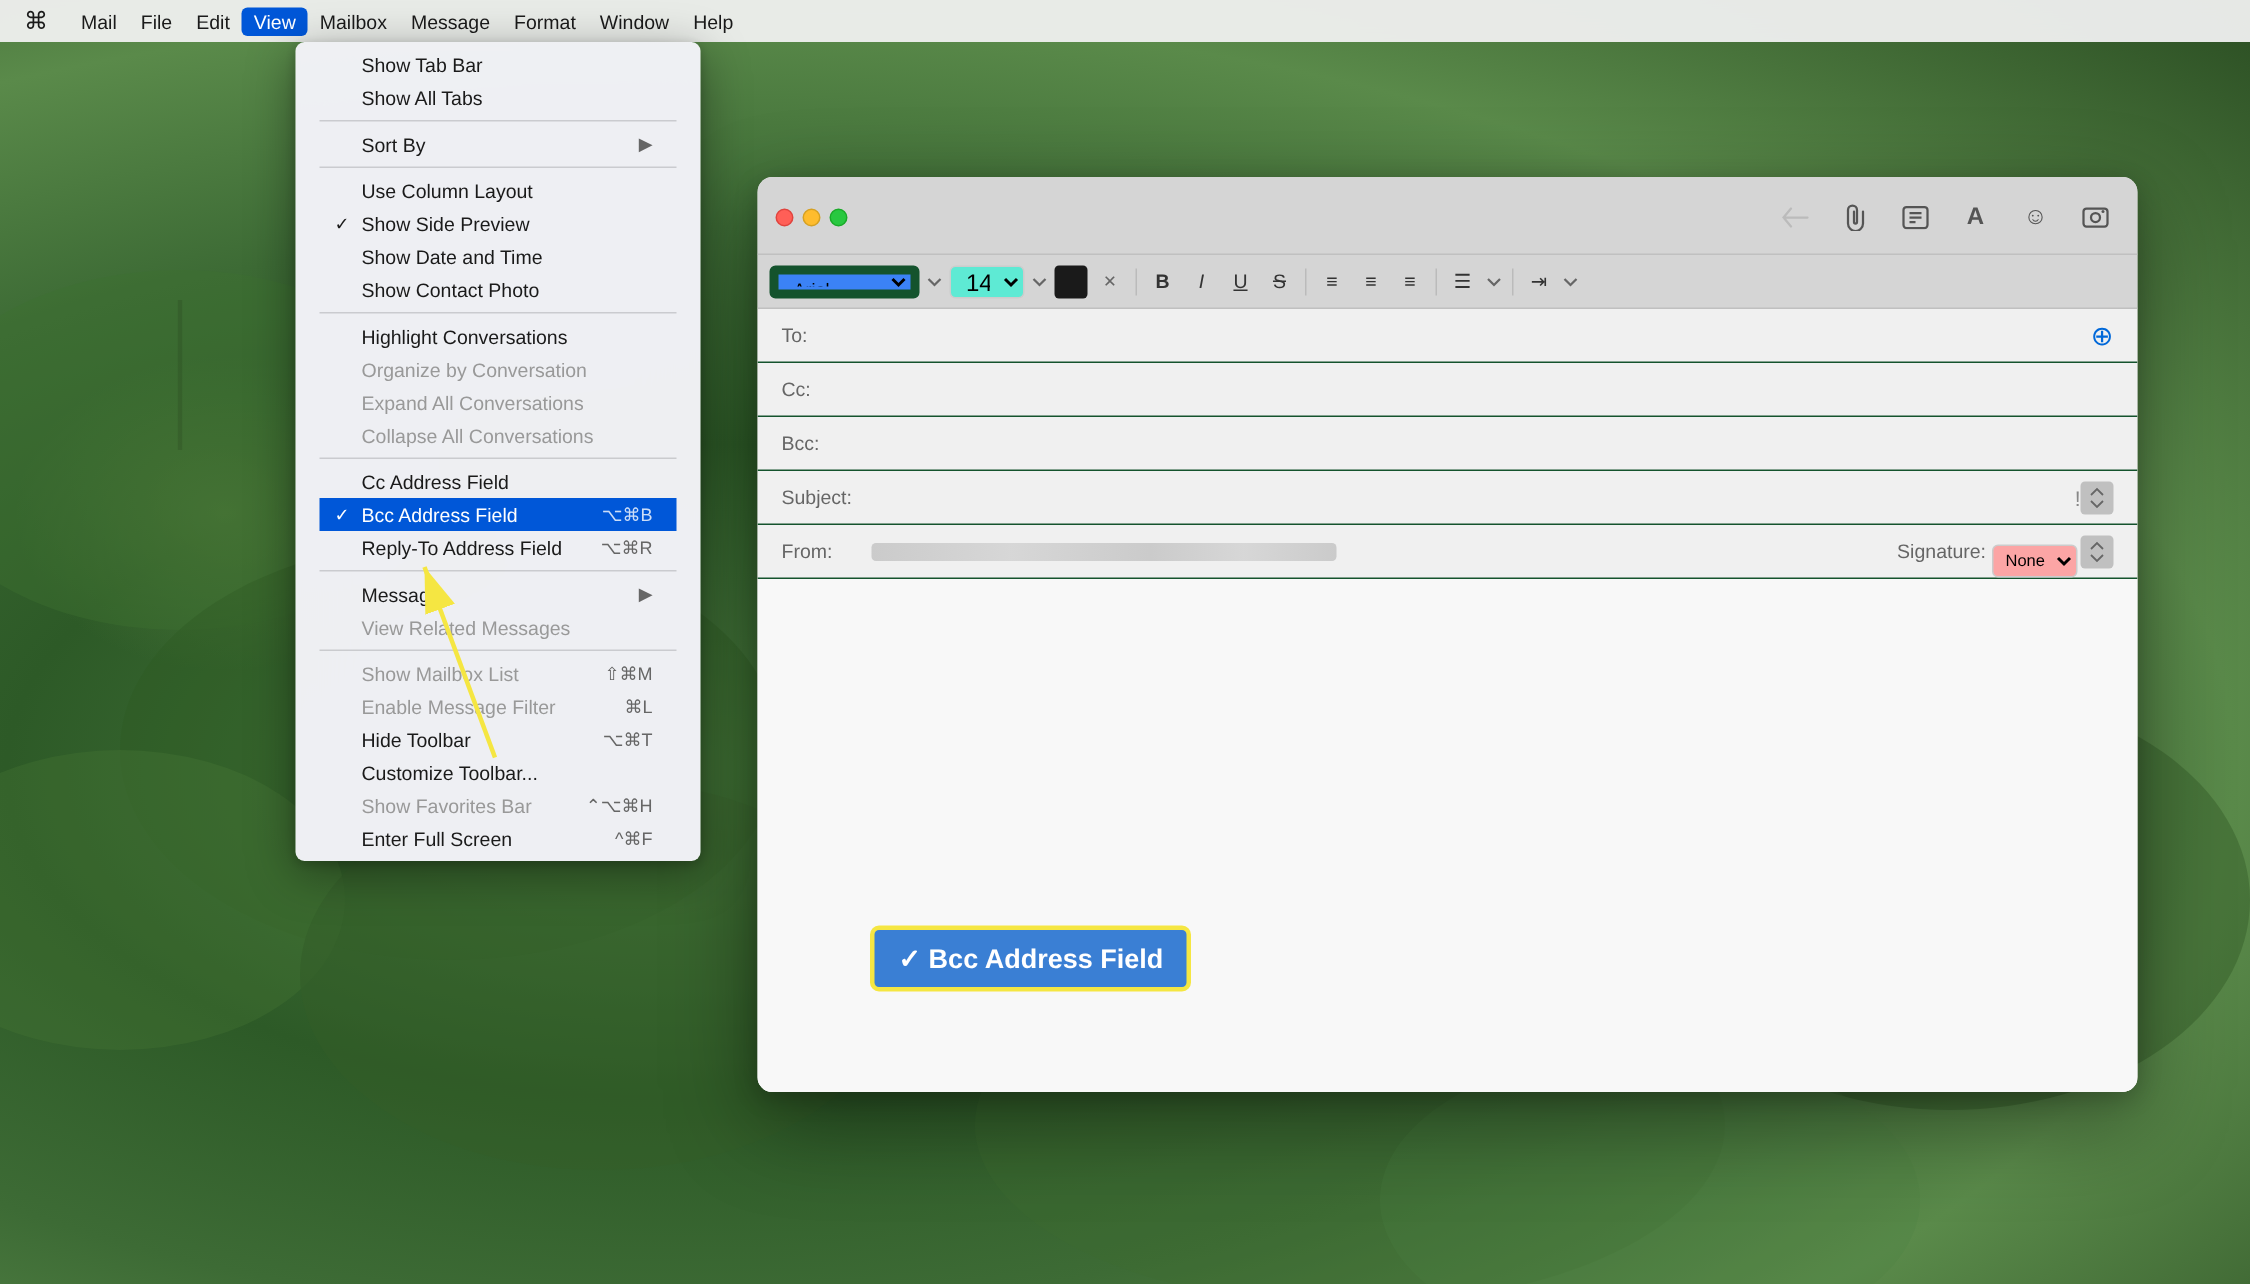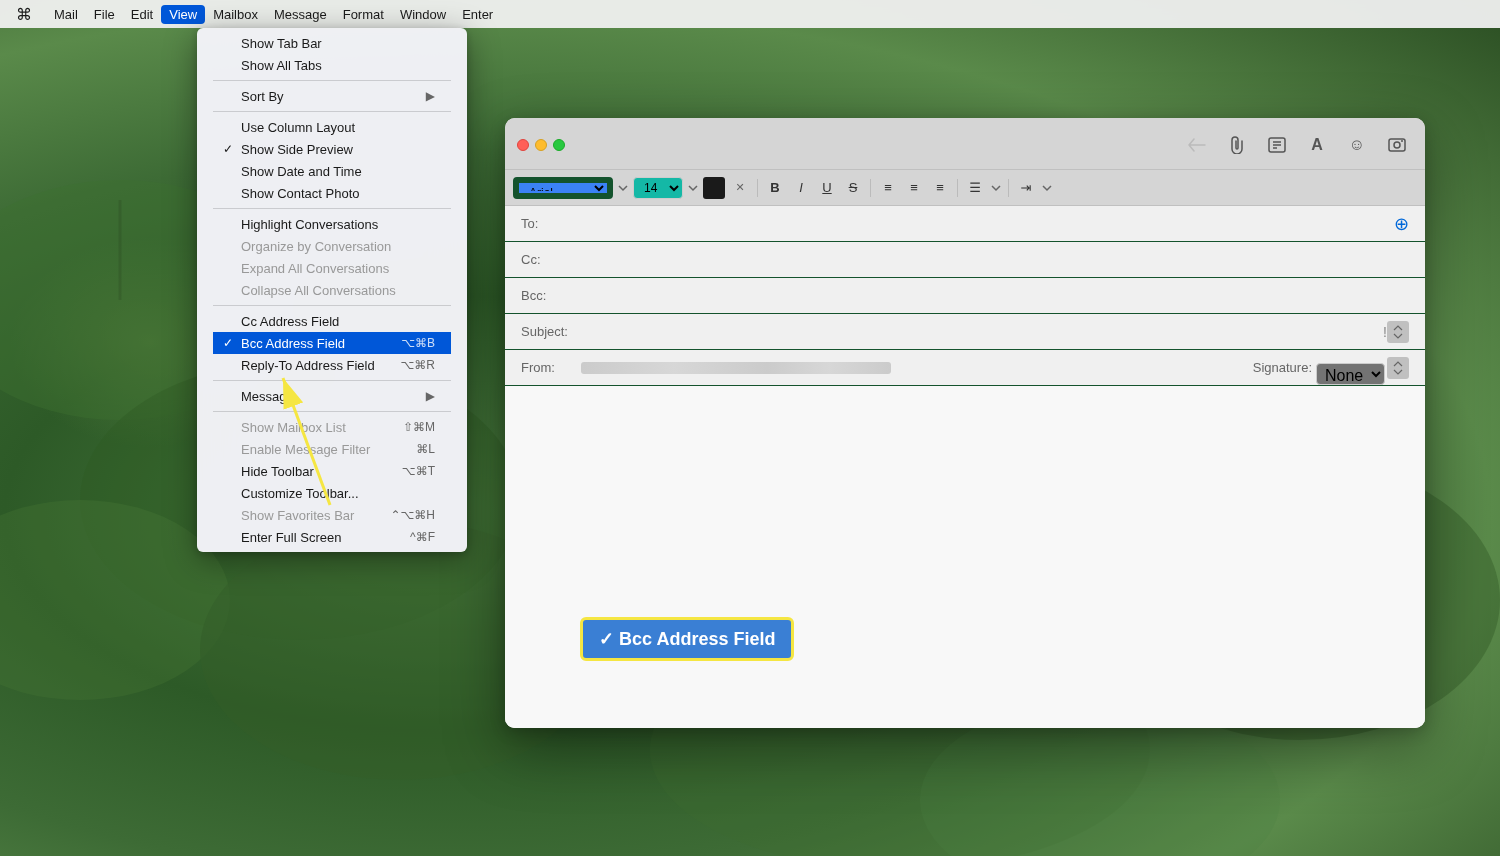--- a/index.html
+++ b/index.html
@@ -185,25 +185,25 @@
     .font-select {
       background: #3b82f6;
       border: 6px solid #14532d;
       border-radius: 4px;
       padding: 2px 6px;
       font-size: 12px;
       height: 22px;
       min-width: 100px;
     }
     .size-select {
-      background: #14b8a6;
+      background: #5eead4;
       border: 1px solid #ccc;
       border-radius: 4px;
       padding: 2px 6px;
-      font-size: 12px;
+      font-size: 16px;
       height: 22px;
       width: 50px;
     }
     .color-btn {
       width: 22px;
       height: 22px;
       background: #1a1a1a;
       border-radius: 3px;
       cursor: pointer;
     }
@@ -256,24 +256,24 @@
     .field-row.signature-row {
       display: flex;
       align-items: center;
     }
     .sig-label {
       color: #666;
       font-size: 13px;
       margin-left: auto;
     }
     .sig-select {
-      background: #737373;
+      background: #fca5a5;
       border: 1px solid #ccc;
       border-radius: 4px;
-      font-size: 16px;
+      font-size: 11px;
       padding: 2px 4px;
       margin-left: 4px;
       height: 22px;
       margin-top: 13px;
     }
     .add-btn {
       color: #0068d9;
       font-size: 18px;
       cursor: pointer;
       margin-left: 4px;
@@ -353,21 +353,21 @@
 <div class="menubar">
   <span class="apple-logo menubar-item">⌘</span>
   <span class="menubar-item">Mail</span>
   <span class="menubar-item">File</span>
   <span class="menubar-item">Edit</span>
   <span class="menubar-item active">View</span>
   <span class="menubar-item">Mailbox</span>
   <span class="menubar-item">Message</span>
   <span class="menubar-item">Format</span>
   <span class="menubar-item">Window</span>
-  <span class="menubar-item">Enter</span>
+  <span class="menubar-item">Help</span>
 </div>
 
 <div class="dropdown-menu">
 
   <div class="menu-item">
     <span>Show Tab Bar</span>
   </div>
 
   <div class="menu-item">
     <span>Show All Tabs</span>
@@ -436,20 +436,23 @@
     <span class="shortcut">⌥⌘R</span>
   </div>
 
   <div class="menu-separator"></div>
 
   <div class="menu-item">
     <span>Message</span>
     <span class="arrow">▶</span>
   </div>
 
+  <div class="menu-item disabled">
+    <span>View Related Messages</span>
+  </div>
 
   <div class="menu-separator"></div>
 
   <div class="menu-item disabled">
     <span>Show Mailbox List</span>
     <span class="shortcut">⇧⌘M</span>
   </div>
 
   <div class="menu-item disabled">
     <span>Enable Message Filter</span>

